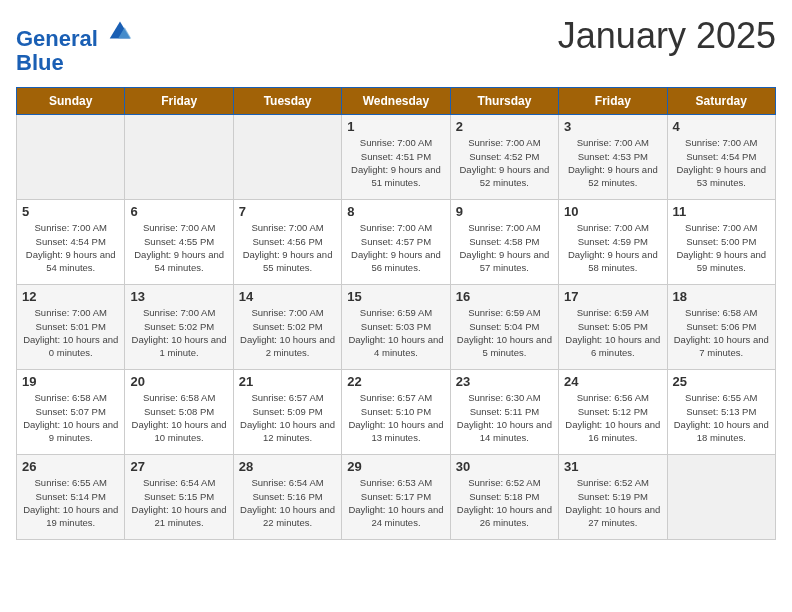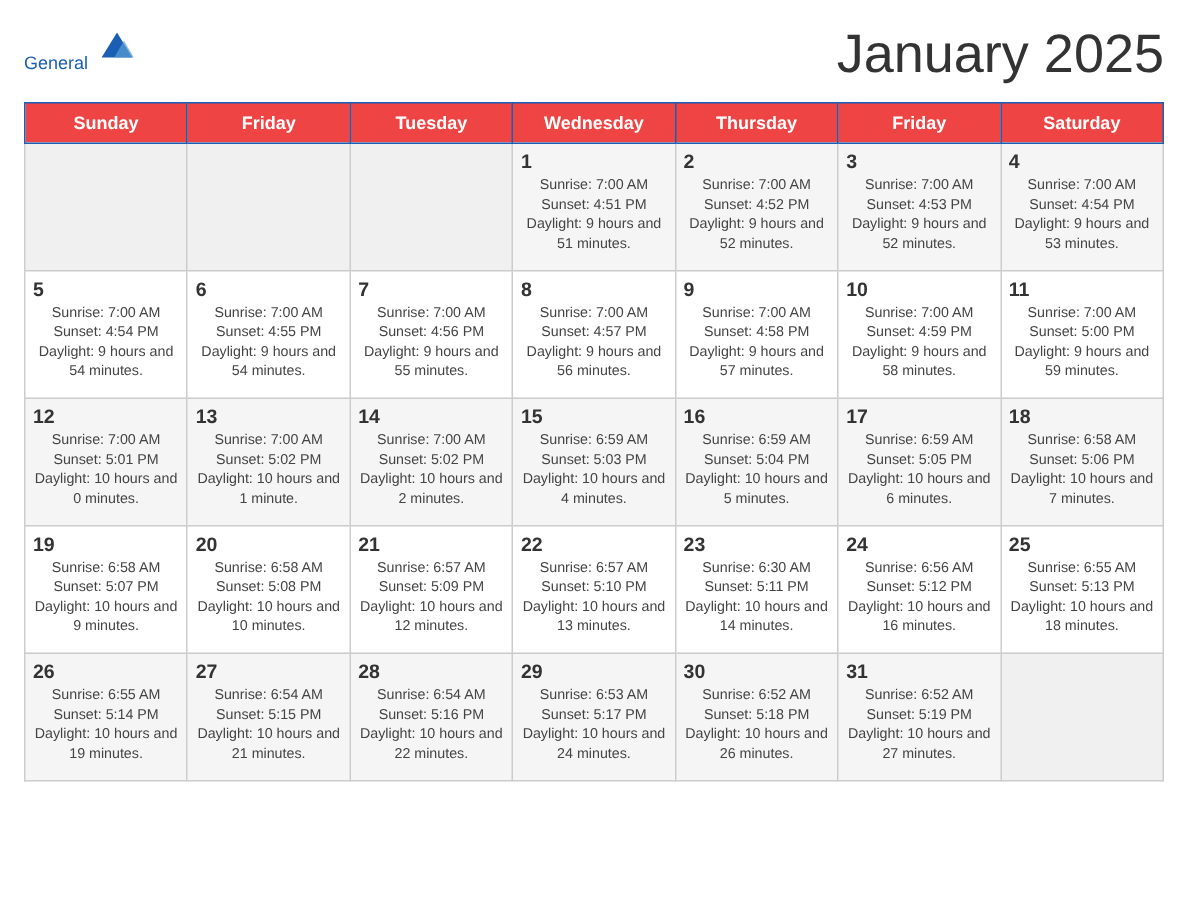--- a/index.html
+++ b/index.html
@@ -14,22 +14,22 @@
       display: flex;
       justify-content: space-between;
       align-items: flex-start;
       margin-bottom: 12px;
     }
     .logo {
       display: flex;
       align-items: center;
     }
     .logo-text {
-      font-size: 12px;
-      font-weight: normal;
+      font-size: 22px;
+      font-weight: bold;
       color: #333;
       line-height: 1.1;
     }
     .logo-text span {
       color: #1a5fb4;
     }
     .logo-icon {
       width: 28px;
       height: 28px;
       margin-left: 2px;
@@ -47,21 +47,21 @@
     .calendar-subtitle {
       font-size: 15px;
       color: #555;
     }
     table {
       width: 100%;
       border-collapse: collapse;
       table-layout: fixed;
     }
     thead tr th {
-      background-color: #ef4444;
+      background-color: #a16207;
       color: #fff;
       font-size: 12px;
       font-weight: bold;
       text-align: center;
       padding: 6px 4px;
       border: 1px solid #1a5fb4;
     }
     tbody tr td {
       border: 1px solid #ccc;
       vertical-align: top;
@@ -97,20 +97,21 @@
 <div class="header">
   <div class="logo">
     <div>
       <div class="logo-text">
         <span>General</span>
         <svg class="logo-icon" viewBox="0 0 30 30">
           <polygon points="4,24 15,6 26,24" fill="#1a5fb4"></polygon>
           <polygon points="13,24 20,12 27,24" fill="#5a9fd4" opacity="0.7"></polygon>
         </svg>
       </div>
+      <div class="logo-text"><span style="color:#1a5fb4">Blue</span></div>
     </div>
   </div>
   <div class="title-block">
     <div class="calendar-title">January 2025</div>
   </div>
 </div>
 
 <table>
   <thead>
     <tr id="thead-row">

